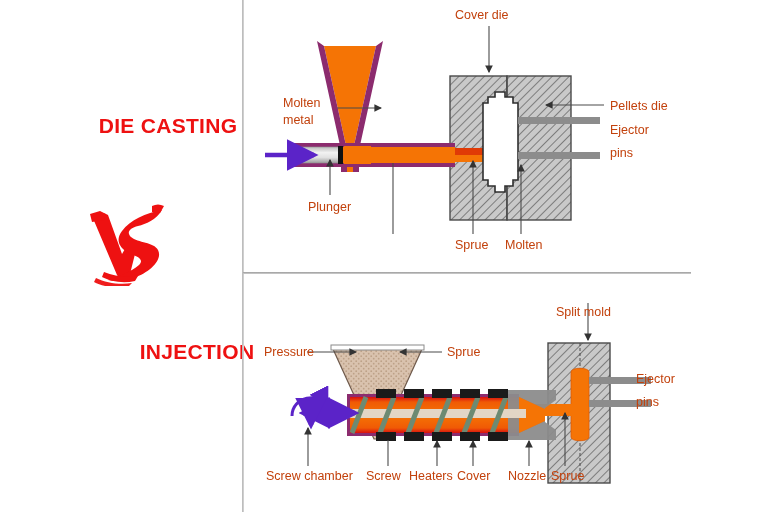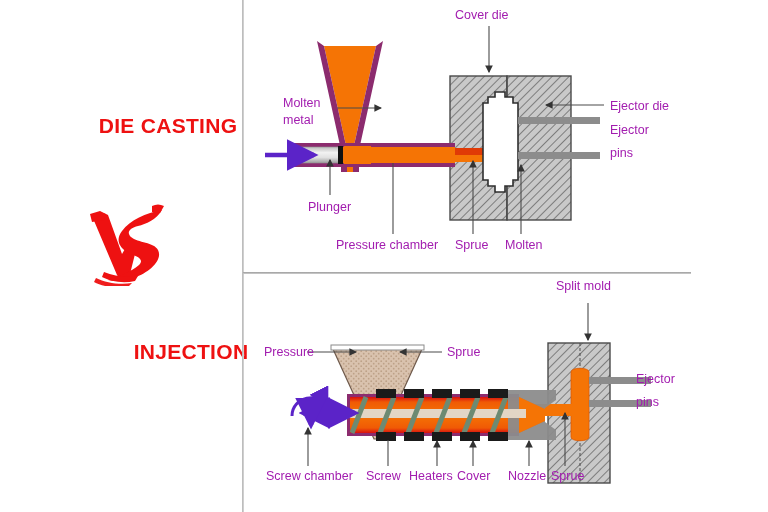--- a/index.html
+++ b/index.html
@@ -8,33 +8,33 @@
   #stage{position:relative;width:768px;height:512px;background:#fff;}
 
   
   .lbl-title{
     position:absolute;color:#ee1111;font-weight:bold;
     text-align:center;line-height:1.15;letter-spacing:.3px;
     font-family:"Liberation Sans","DejaVu Sans",sans-serif;
     margin-left:47px;
   }
   #title-die{left:0;top:114;width:242px;font-size:21px;}
-  #title-inj{left:0;top:340px;width:288px;font-size:21px;}
+  #title-inj{left:6px;top:340px;width:288px;font-size:21px;}
 
   #vs-mark{position:absolute;left:86px;top:202px;width:84px;height:84px;}
 
   
   .divider{position:absolute;background:#a9a9a9;}
   #div-vert{left:242px;top:0;width:2px;height:512px;
             background:linear-gradient(to right,#b4b4b4,#d8d8d8);}
   #div-horz{left:243px;top:272px;width:448px;height:2px;
             background:linear-gradient(to bottom,#9b9b9b,#d0d0d0);}
 
   
-  .dtext{position:absolute;color:#a21caf;font-size:12.5px;
+  .dtext{position:absolute;color:#c2410c;font-size:12.5px;
          white-space:nowrap;line-height:1.35;
          font-family:"Liberation Sans","DejaVu Sans",sans-serif;}
 
   svg.layer{position:absolute;left:0;top:0;width:768px;height:512px;
             overflow:visible;pointer-events:none;}
 </style>
 </head>
 <body>
 
 <div id="stage">
@@ -275,34 +275,33 @@
 
   <div class="dtext" style="left:455px;top:7px">Cover die</div>
 
   <div class="dtext" style="left:283px;top:95px">
     <div>Molten</div>
     <div>metal</div>
   </div>
 
   <div class="dtext" style="left:308px;top:199px">Plunger</div>
 
-  <div class="dtext" style="left:336px;top:237px">Pressure chamber</div>
 
   <div class="dtext" style="left:455px;top:237px">Sprue</div>
 
   <div class="dtext" style="left:505px;top:237px">Molten</div>
 
-  <div class="dtext" style="left:610px;top:98px">Ejector die</div>
+  <div class="dtext" style="left:610px;top:98px">Pellets die</div>
 
   <div class="dtext" style="left:610px;top:122px">
     <div>Ejector</div>
     <div style="margin-top:6px">pins</div>
   </div>
 
-  <div class="dtext" style="left:556px;top:278px">Split mold</div>
+  <div class="dtext" style="left:556px;top:304px">Split mold</div>
 
   <div class="dtext" style="left:264px;top:344px">Pressure</div>
 
   <div class="dtext" style="left:447px;top:344px">Sprue</div>
 
   <div class="dtext" style="left:266px;top:468px">Screw chamber</div>
 
   <div class="dtext" style="left:366px;top:468px">Screw</div>
 
   <div class="dtext" style="left:409px;top:468px">Heaters</div>

